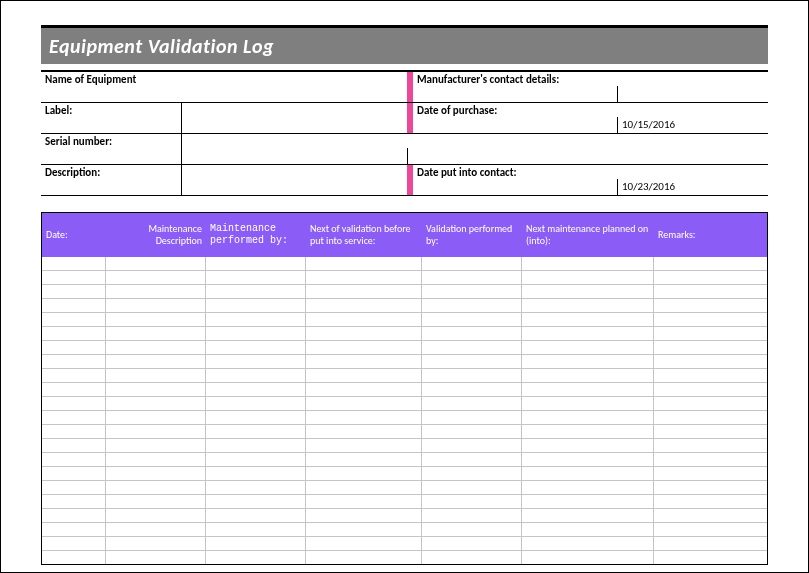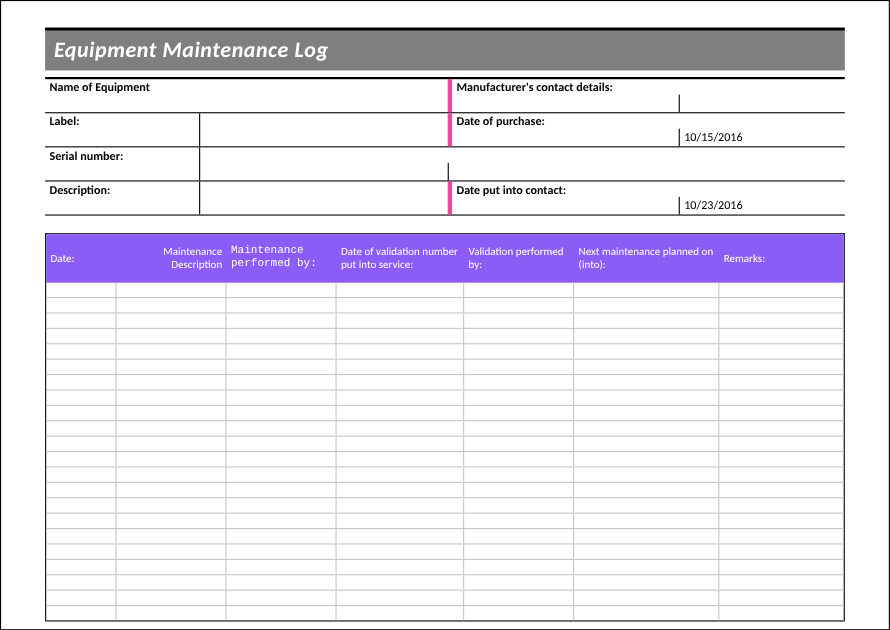--- a/index.html
+++ b/index.html
@@ -39,21 +39,21 @@
     font-size: 11px;
     line-height: 1;
   }
   .info-cell {
     padding: 2px 4px 2px 4px;
     min-height: 16px;
   }
   .c1 { flex: 0 0 140px; font-weight: bold; font-size: 11px; }
   .c2 { flex: 0 0 226px; }
   .c2.bl { border-left: 1px solid #000; }
-  .c3 { flex: 0 0 210px; border-left: 4px solid #ec4899; font-weight: bold; font-size: 11px; }
+  .c3 { flex: 0 0 210px; border-left: 6px solid #ec4899; font-weight: bold; font-size: 11px; }
   .c4 { flex: 1; border-left: 1px solid #000; font-size: 11px; margin-top: 14px; }
 
   .two-line { font-size: 10px; line-height: 1; padding-top:0; padding-bottom:0; }
 
   .log-table {
     margin-top: 16px;
     width: 100%;
     border-left: 1px solid #000;
     border-right: 1px solid #000;
     border-top: 1px solid #000;
@@ -93,21 +93,21 @@
     border-bottom: 1px solid #000;
   }
 </style>
 </head>
 <body>
 
 <div class="page">
 
   <div class="rule-thick"></div>
 
-  <div class="title-bar">Equipment Maintenance Log</div>
+  <div class="title-bar">Equipment Validation Log</div>
 
   <div class="info-block">
 
     <div class="info-row">
       <div class="info-cell c1">Name of Equipment</div>
       <div class="info-cell c2"></div>
       <div class="info-cell c3">Manufacturer's contact details:</div>
       <div class="info-cell c4"></div>
     </div>
 
@@ -131,21 +131,21 @@
       <div class="info-cell c4">10/23/2016</div>
     </div>
 
   </div>
 
   <div class="log-table">
     <div class="log-header">
       <div class="hcell col-a">Date:</div>
       <div class="hcell col-b">Maintenance Description</div>
       <div class="hcell col-c">Maintenance performed by:</div>
-      <div class="hcell col-d">Date of validation number put into service:</div>
+      <div class="hcell col-d">Next of validation before put into service:</div>
       <div class="hcell col-e">Validation performed by:</div>
       <div class="hcell col-f">Next maintenance planned on (into):</div>
       <div class="hcell col-g">Remarks:</div>
     </div>
     <div id="log-rows">
         <div class="log-row">
           <div class="cell col-a"></div>
           <div class="cell col-b"></div>
           <div class="cell col-c"></div>
           <div class="cell col-d"></div>

